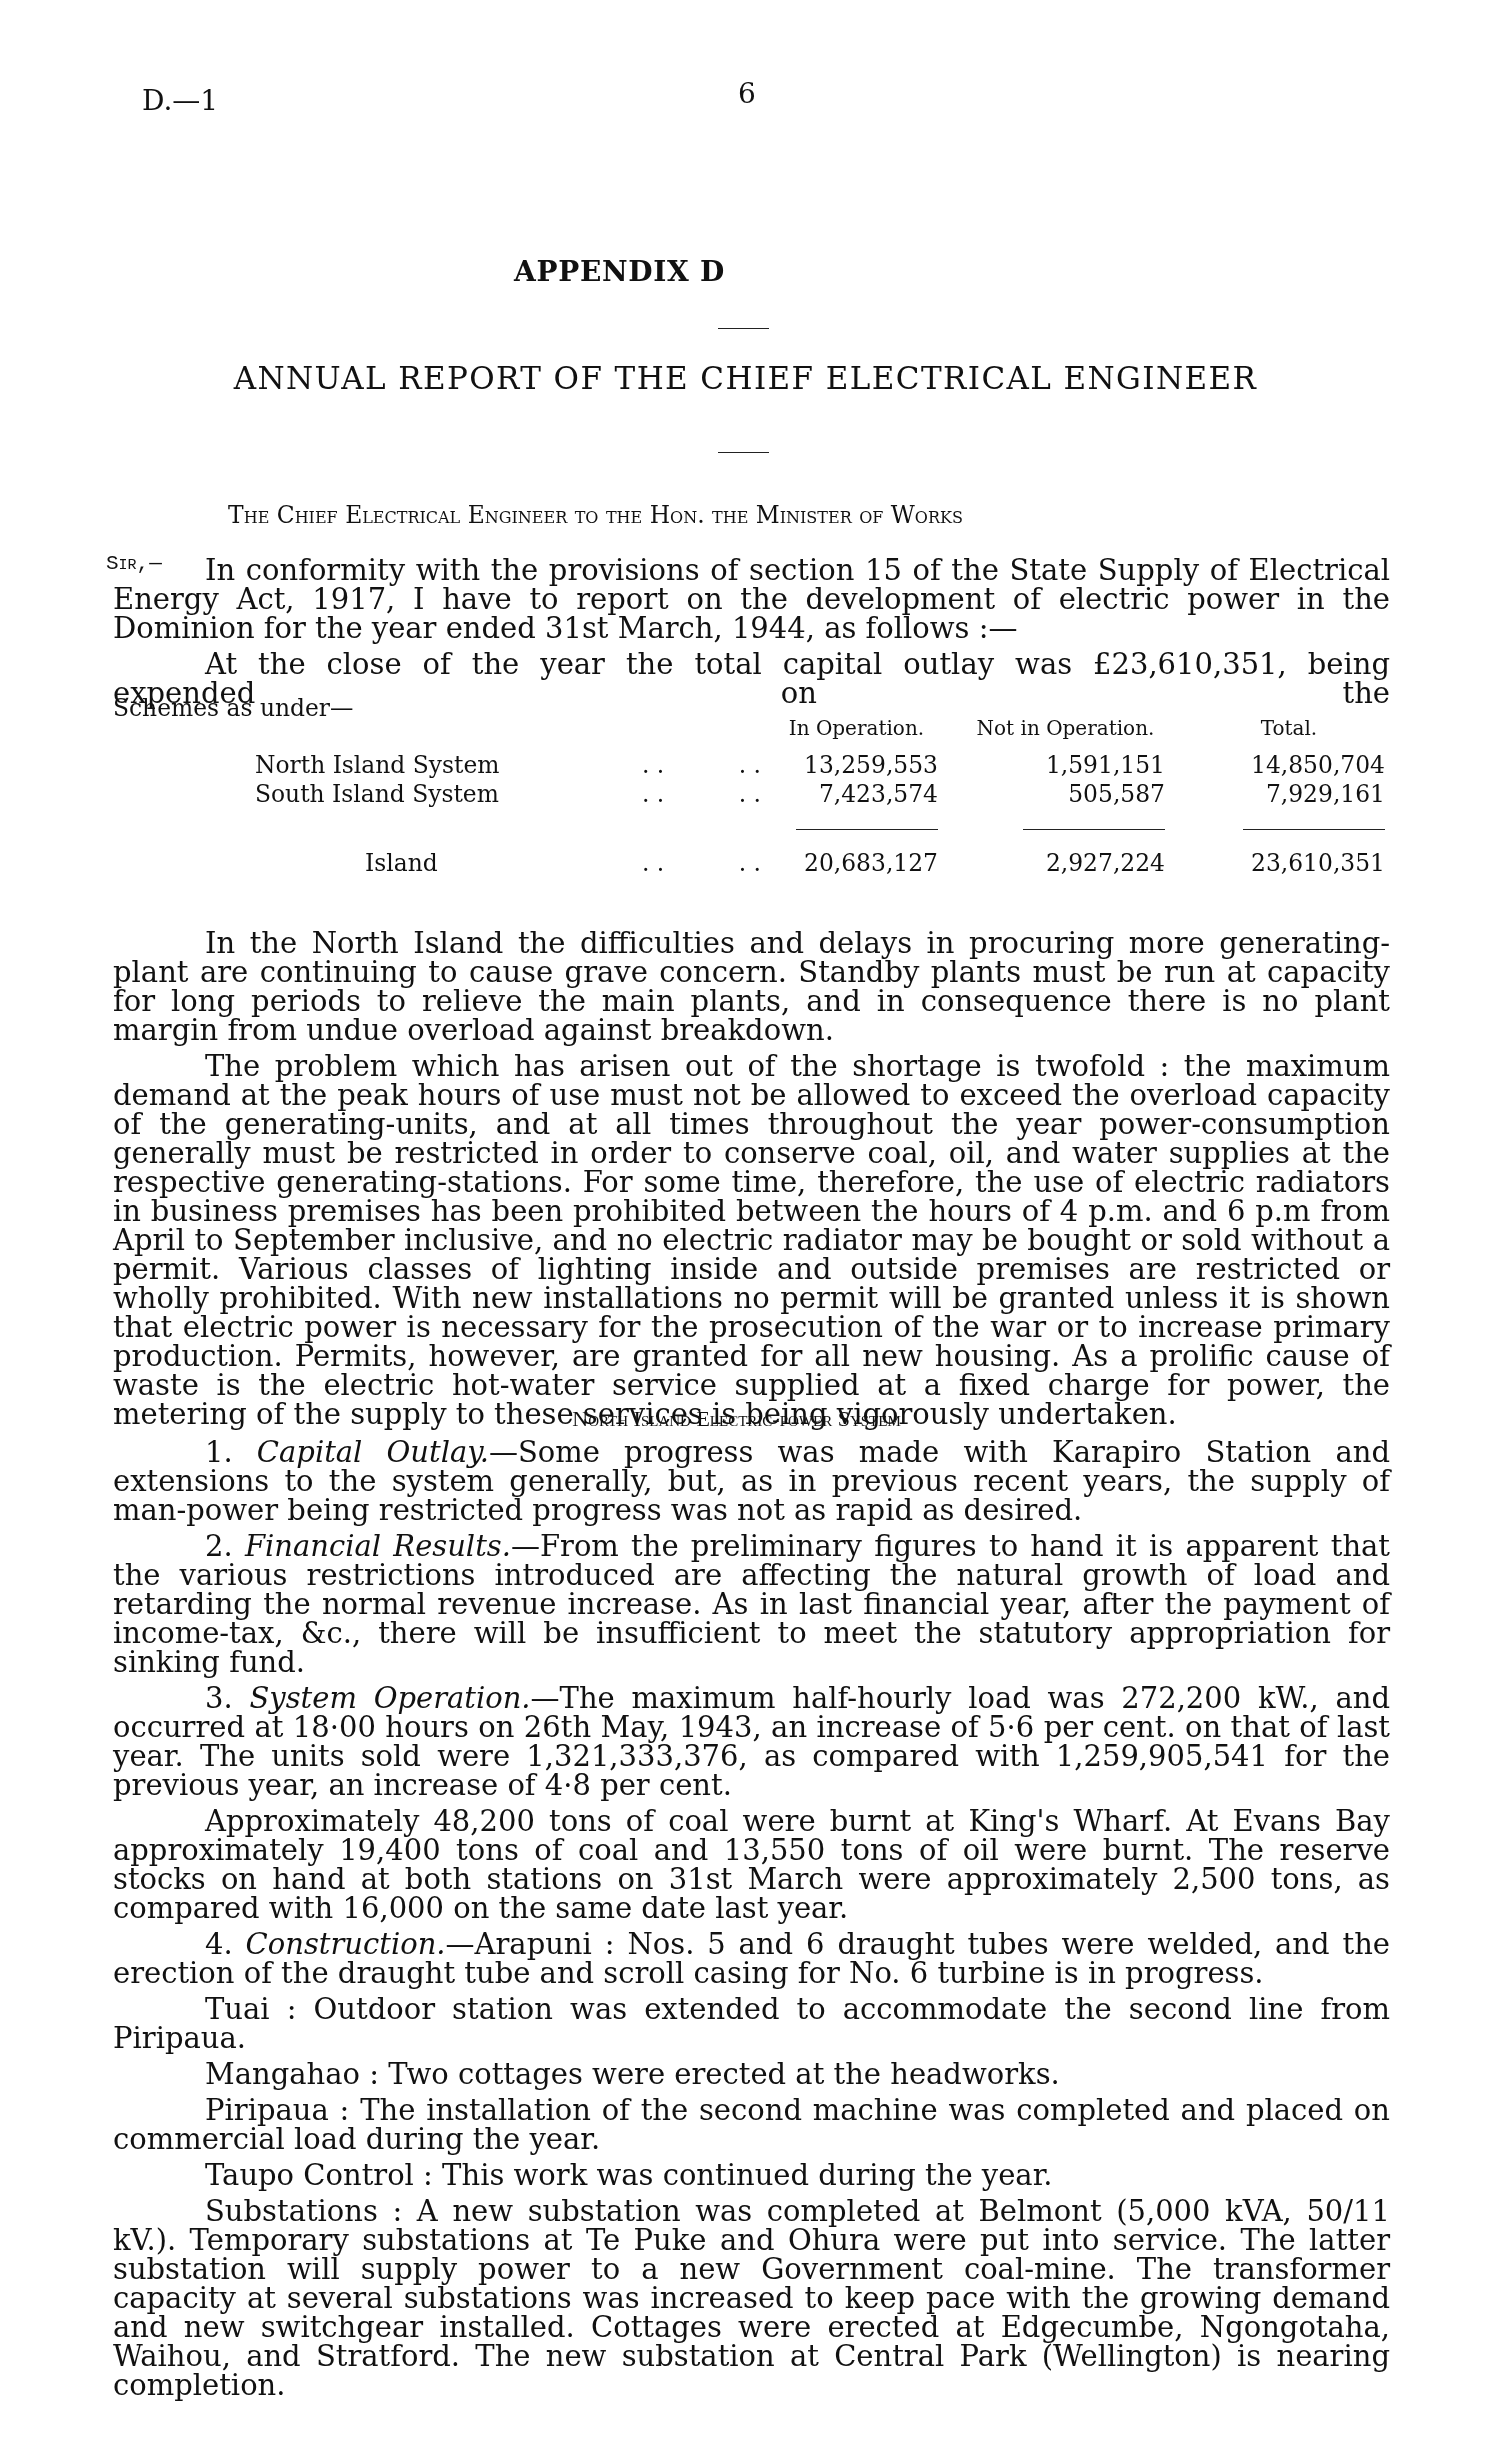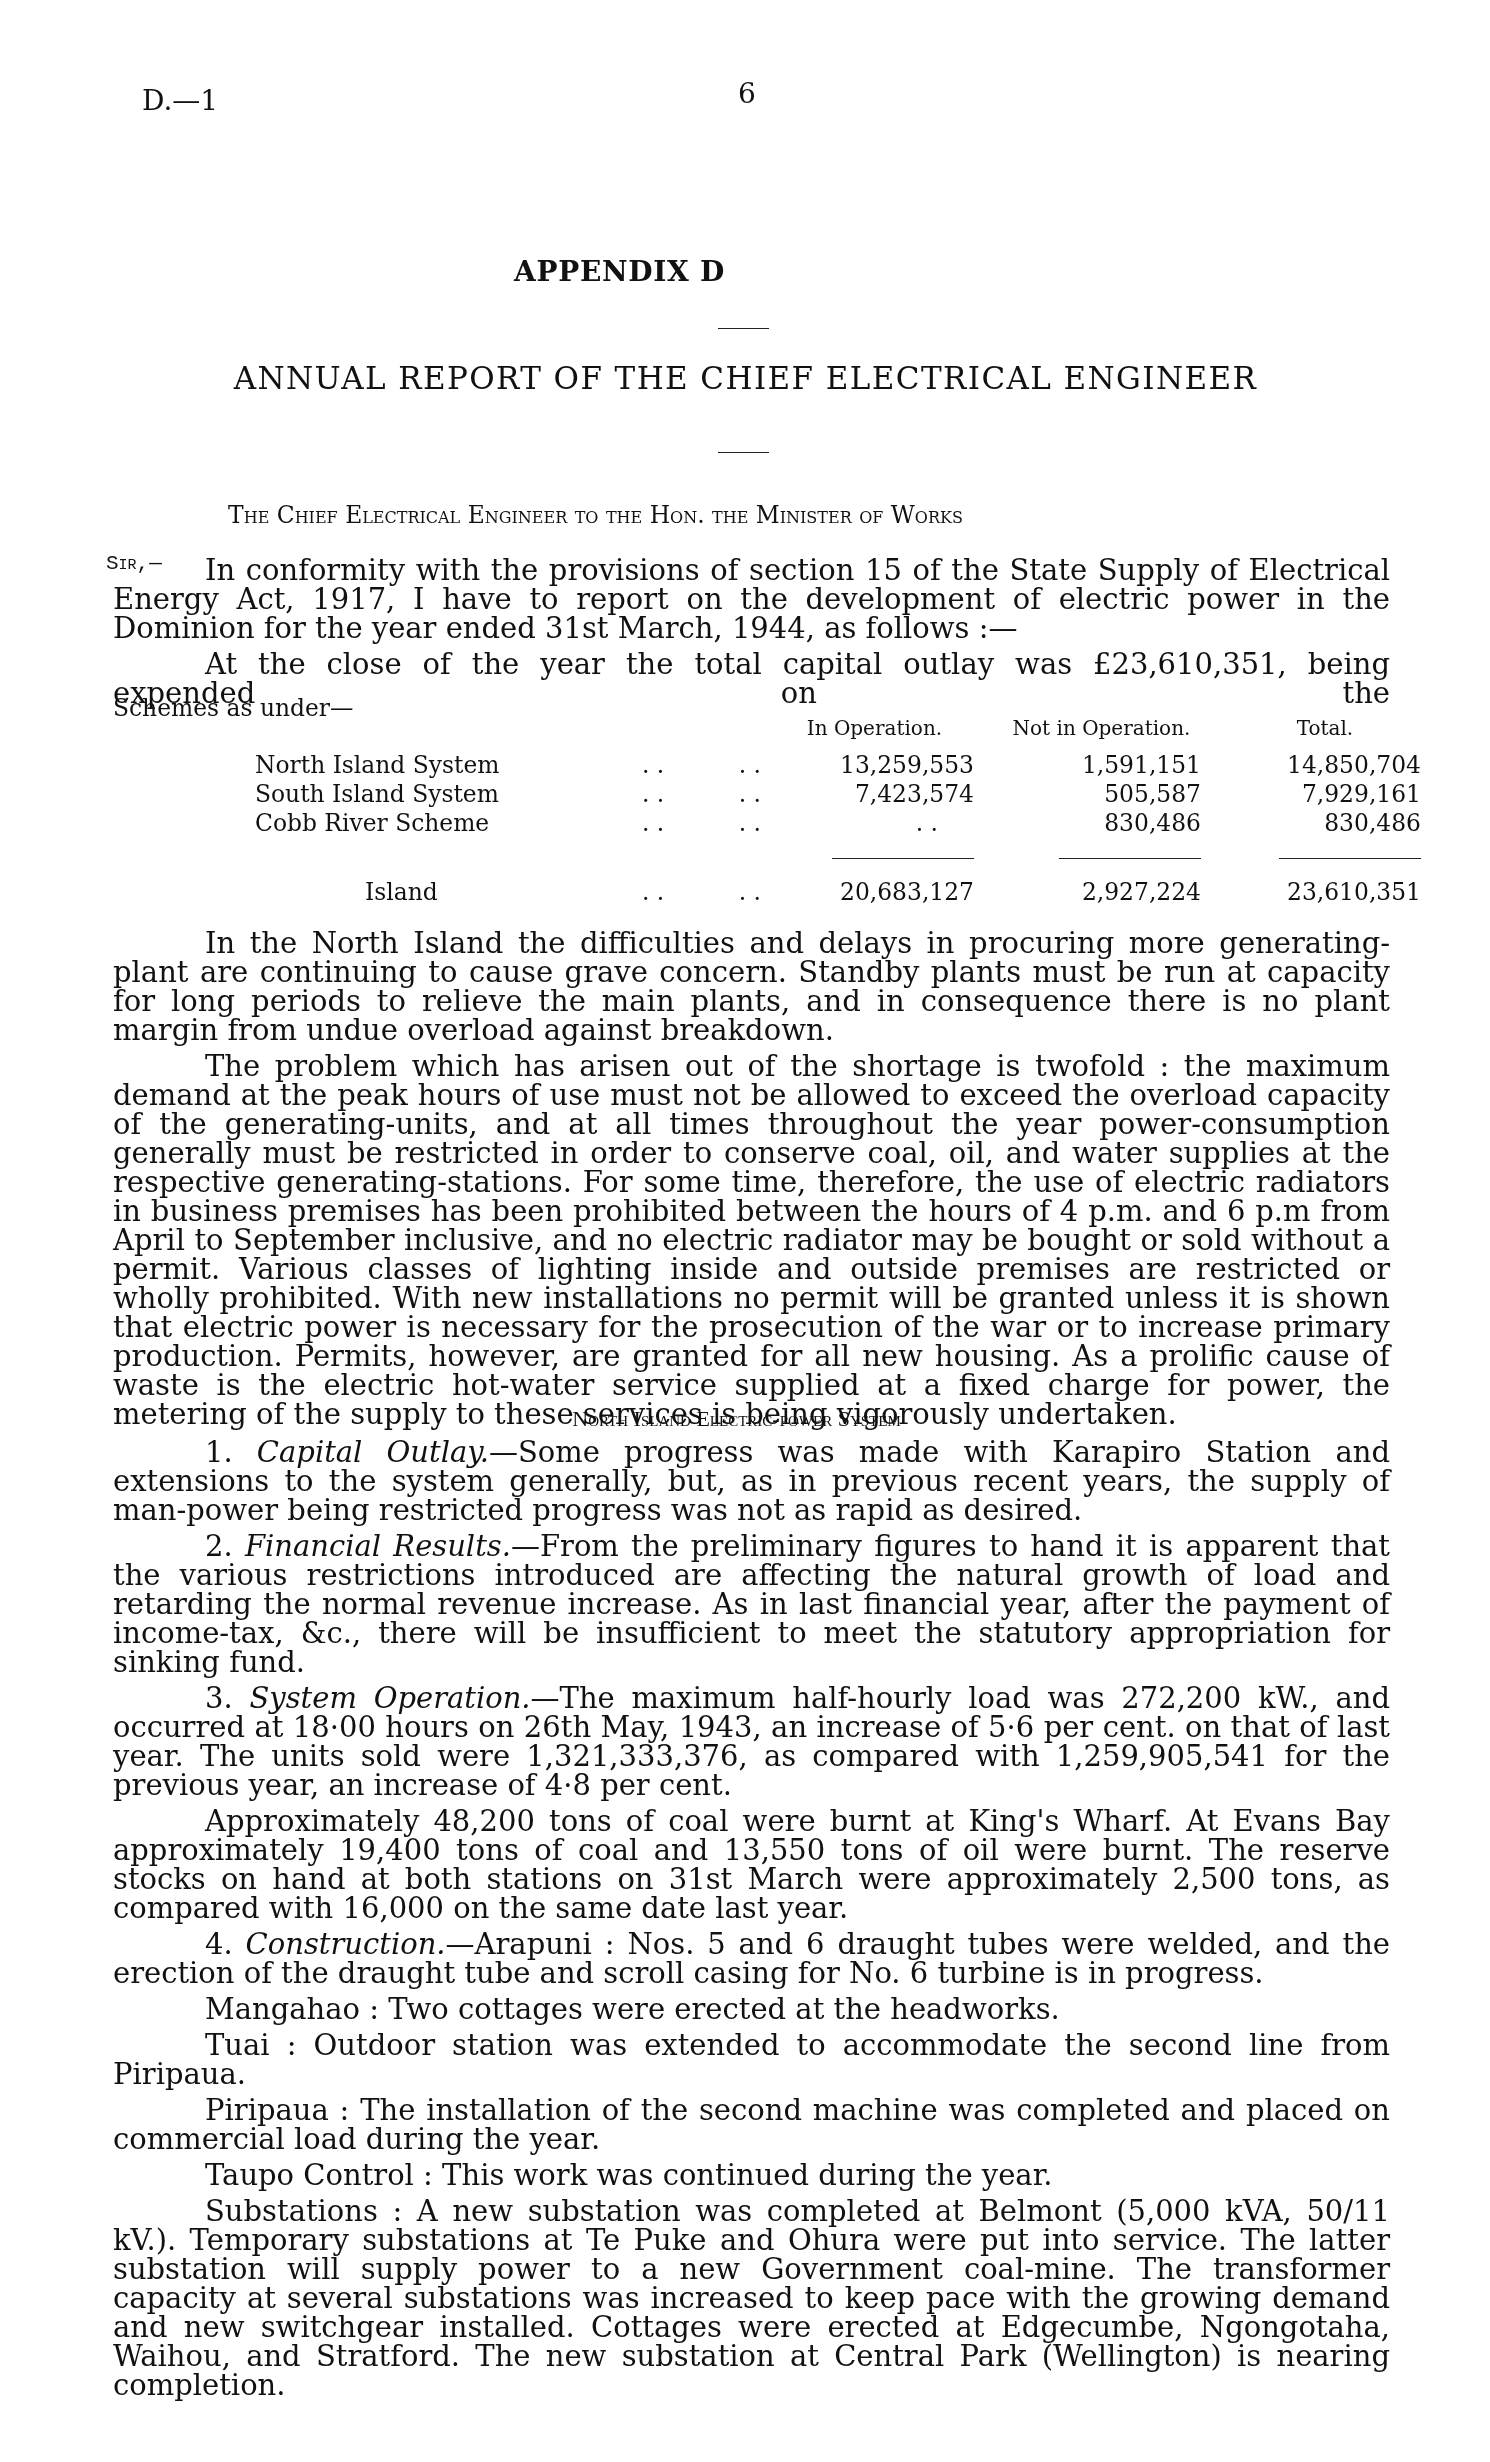--- a/index.html
+++ b/index.html
@@ -71,27 +71,20 @@
       <td class="num c2">1,591,151</td>
       <td class="num c3">14,850,704</td>
     </tr>
     <tr>
       <td class="name">South Island System</td>
       <td class="dots" style="white-space:pre;">. .          . .</td>
       <td class="num c1">7,423,574</td>
       <td class="num c2">505,587</td>
       <td class="num c3">7,929,161</td>
     </tr>
-    <tr>
-      <td class="name">Cobb River Scheme</td>
-      <td class="dots" style="white-space:pre;">. .          . .</td>
-      <td class="num c1" style="padding-right:50px !important;">. .</td>
-      <td class="num c2">830,486</td>
-      <td class="num c3">830,486</td>
-    </tr>
     <tr class="rules">
       <td></td>
         <td></td>
       <td class="num c1"><span></span></td>
       <td class="num c2"><span></span></td>
       <td class="num c3"><span></span></td>
     </tr>
     <tr class="total">
       <td class="name totals-label">Island</td>
       <td class="dots" style="white-space:pre;">. .          . .</td>
@@ -108,19 +101,19 @@
 </div>
 
 <div class="section-head">North Island Electric-power System</div>
 
 <div class="body-block" style="top:1438px;">
   <p><span>1.</span> <em>Capital Outlay.</em><span>—Some progress was made with Karapiro Station and extensions to the system generally, but, as in previous recent years, the supply of man-power being restricted progress was not as rapid as desired.</span></p>
   <p><span>2.</span> <em>Financial Results.</em><span>—From the preliminary figures to hand it is apparent that the various restrictions introduced are affecting the natural growth of load and retarding the normal revenue increase. As in last financial year, after the payment of income-tax, &amp;c., there will be insufficient to meet the statutory appropriation for sinking fund.</span></p>
   <p><span>3.</span> <em>System Operation.</em><span>—The maximum half-hourly load was 272,200 kW., and occurred at 18·00 hours on 26th May, 1943, an increase of 5·6 per cent. on that of last year. The units sold were 1,321,333,376, as compared with 1,259,905,541 for the previous year, an increase of 4·8 per cent.</span></p>
   <p><span>Approximately 48,200 tons of coal were burnt at King's Wharf. At Evans Bay approximately 19,400 tons of coal and 13,550 tons of oil were burnt. The reserve stocks on hand at both stations on 31st March were approximately 2,500 tons, as compared with 16,000 on the same date last year.</span></p>
   <p><span>4.</span> <em>Construction.</em><span>—Arapuni : Nos. 5 and 6 draught tubes were welded, and the erection of the draught tube and scroll casing for No. 6 turbine is in progress.</span></p>
+  <p><span>Tuai</span> : <span>Outdoor station was extended to accommodate the second line from Piripaua.</span></p>
   <p><span>Mangahao</span> : <span>Two cottages were erected at the headworks.</span></p>
-  <p><span>Tuai</span> : <span>Outdoor station was extended to accommodate the second line from Piripaua.</span></p>
   <p><span>Piripaua</span> : <span>The installation of the second machine was completed and placed on commercial load during the year.</span></p>
   <p><span>Taupo Control</span> : <span>This work was continued during the year.</span></p>
   <p><span>Substations</span> : <span>A new substation was completed at Belmont (5,000 kVA, 50/11 kV.). Temporary substations at Te Puke and Ohura were put into service. The latter substation will supply power to a new Government coal-mine. The transformer capacity at several substations was increased to keep pace with the growing demand and new switchgear installed. Cottages were erected at Edgecumbe, Ngongotaha, Waihou, and Stratford. The new substation at Central Park (Wellington) is nearing completion.</span></p>
 </div>
 
 
 </body></html>

